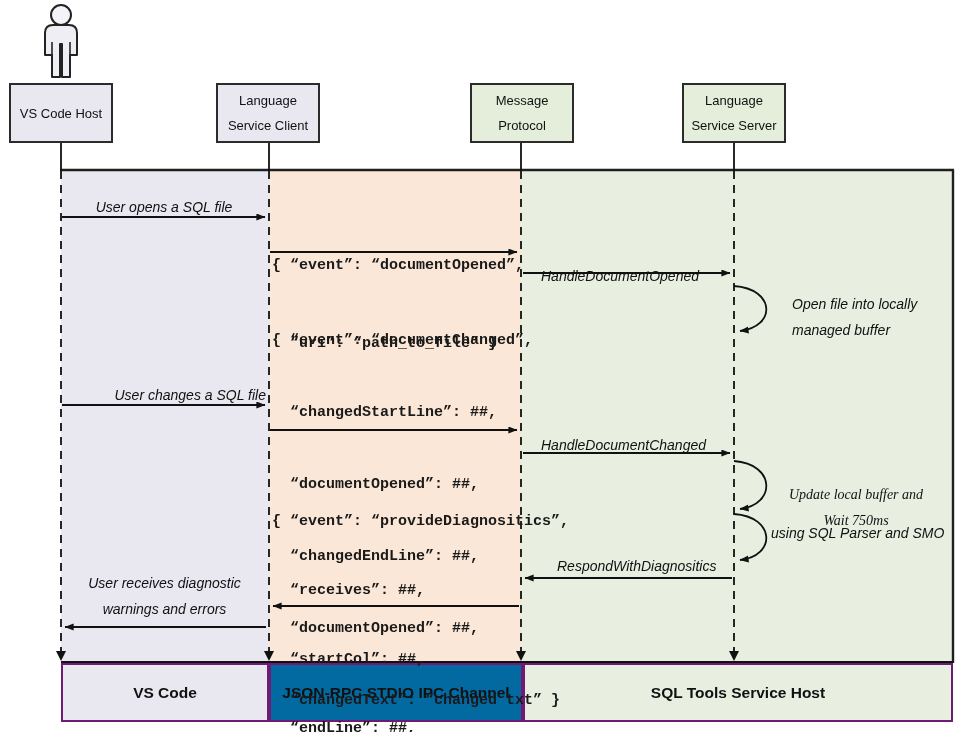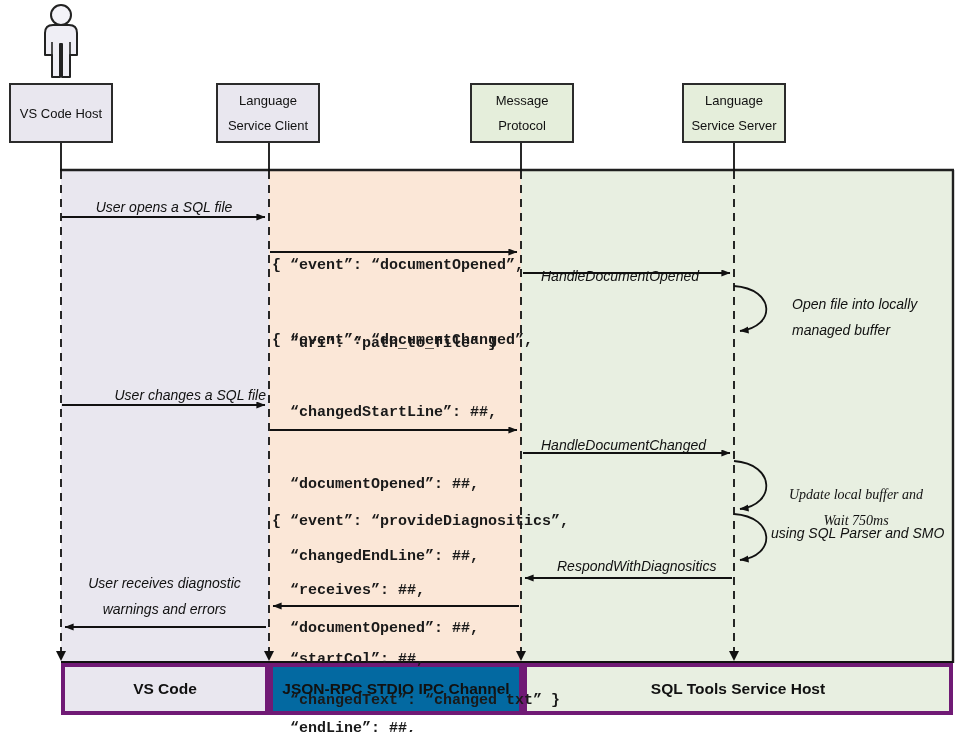--- a/index.html
+++ b/index.html
@@ -14,21 +14,21 @@
 
   .hbox { position:absolute; top:83px; height:60px; border:2px solid #2b2b2b;
           display:flex; flex-direction:column; align-items:center; justify-content:center;
           font-size:13px; line-height:25px; text-align:center; background:#e9e7ef; z-index:3; }
   .hbox.green { background:#e5eedb; }
   .hbox-user     { left:9px;   width:104px; }
   .hbox-client   { left:216px; width:104px; }
   .hbox-protocol { left:470px; width:104px; }
   .hbox-server   { left:682px; width:104px; }
 
-  .bbox { position:absolute; top:663px; height:52px; border:4px solid #701a75;
+  .bbox { position:absolute; top:663px; height:59px; border:2px solid #701a75;
           display:flex; align-items:center; justify-content:center;
           font-weight:bold; font-size:15.5px; z-index:3; }
   .bbox-vscode { left:61px;  width:208px; background:#e9e7ef; }
   .bbox-ipc    { left:269px; width:254px; background:#0369a1; }
   .bbox-host   { left:523px; width:430px; background:#e8efe1; }
 
   .overlay { position:absolute; left:0; top:0; z-index:2; }
 
   .lbl { position:absolute; font-style:italic; font-size:14px; line-height:20px;
          color:#111; z-index:4; white-space:nowrap; }

